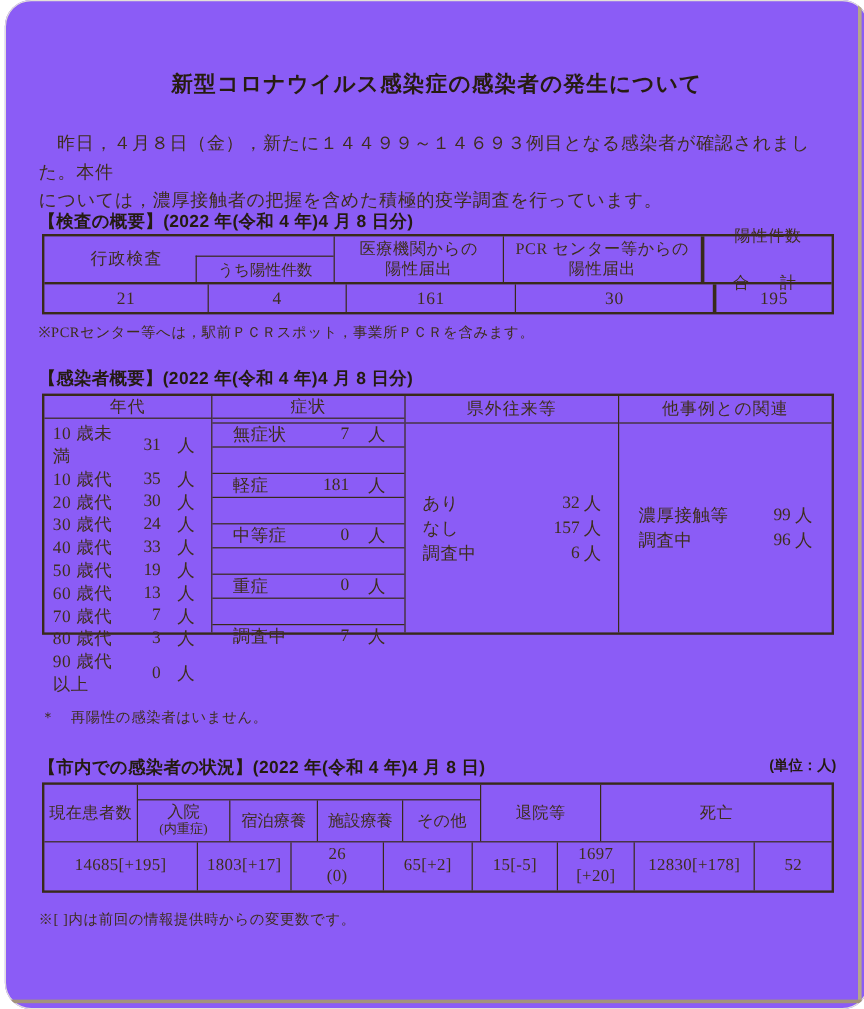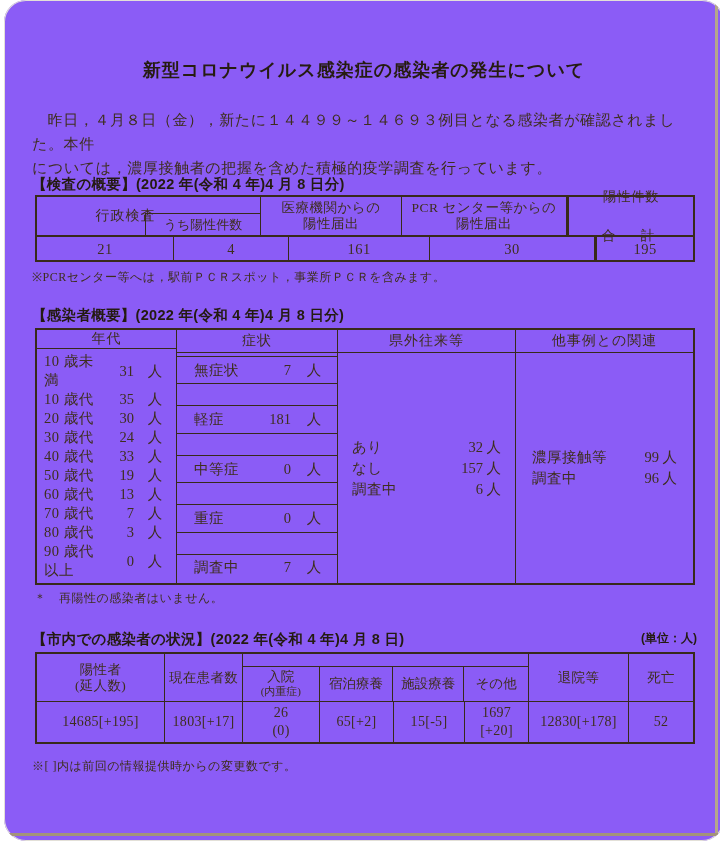--- a/index.html
+++ b/index.html
@@ -43,32 +43,32 @@
     border:2px solid #382a1a; display:flex; flex-direction:column;
     font-size:13.5px;
   }
   .t1-head { height:38px; display:flex; }
   .t1-data { flex:1; display:flex; border-top:2px solid #382a1a; font-size:14.5px; }
   .t1-cell { display:flex; flex-direction:column; align-items:center; justify-content:center; line-height:16px; letter-spacing:0.5px; }
   .br-r { border-right:1.5px solid #382a1a; }
   .w-adm { width:137px; } .w-sub { width:115px; } .w-med { width:141px; } .w-pcr { width:165px; }
   .w-total { flex:1;gap:23px; }
   .total-col { border-left:2px solid #382a1a; }
-  .t1-adm { width:224px; position:relative; display:flex; border-right:1.5px solid #382a1a;padding-left:20px; }
+  .t1-adm { width:242px; position:relative; display:flex; border-right:1.5px solid #382a1a; }
   .t1-adm-label { width:137px; display:flex; align-items:center; justify-content:center; font-size:14px; letter-spacing:1px; }
   .t1-sub-box {
     position:absolute; right:0; bottom:0; width:115px; height:22px;
     border-top:1.5px solid #382a1a; border-left:1.5px solid #382a1a;
     display:flex; align-items:center; justify-content:center; font-size:13px;
   }
   .t1-total-head .l2 { letter-spacing:6px; }
 
   
   .t2 {
-    position:absolute; top:328px; left:31px; width:660px; height:257px;
+    position:absolute; top:328px; left:31px; width:660px; height:201px;
     border:2px solid #382a1a; display:flex;
   }
   .t2-col { display:flex; flex-direction:column; }
   .t2-c1 { width:140px; border-right:1.5px solid #382a1a; }
   .t2-c2 { width:161px; border-right:1.5px solid #382a1a; }
   .t2-c3 { width:178px; border-right:1.5px solid #382a1a; }
   .t2-c4 { flex:1; }
   .t2-head { height:23px; border-bottom:1.5px solid #382a1a; display:flex; align-items:center; justify-content:center; font-size:14px; letter-spacing:1px; }
   .age-rows { flex:1; display:flex; flex-direction:column; justify-content:space-around; padding:3px 0; }
   .age-row { display:flex; align-items:center; font-size:14.5px; }
@@ -272,24 +272,20 @@
     </div>
   </div>
 
   <div class="note" style="top:590px; left:30px;">＊　再陽性の感染者はいません。</div>
 
   <div class="sec-heading" style="top:630px;">【市内での感染者の状況】(2022 年(令和 4 年)4 月 8 日)</div>
   <div class="unit-label">(単位：人)</div>
 
   <div class="t3">
     <div class="t3-head">
-      <div class="t3-hcell c1 br-r">
-        <span>陽性者</span>
-        <span>(延人数)</span>
-      </div>
       <div class="t3-hcell c2 br-r">現在患者数</div>
       <div class="t3-group">
         <div class="t3-strip"></div>
         <div class="t3-subrow">
           <div class="t3-sub c3 br-r">
             <span>入院</span>
             <span class="small">(内重症)</span>
           </div>
           <div class="t3-sub c4 br-r">宿泊療養</div>
           <div class="t3-sub c5 br-r">施設療養</div>

